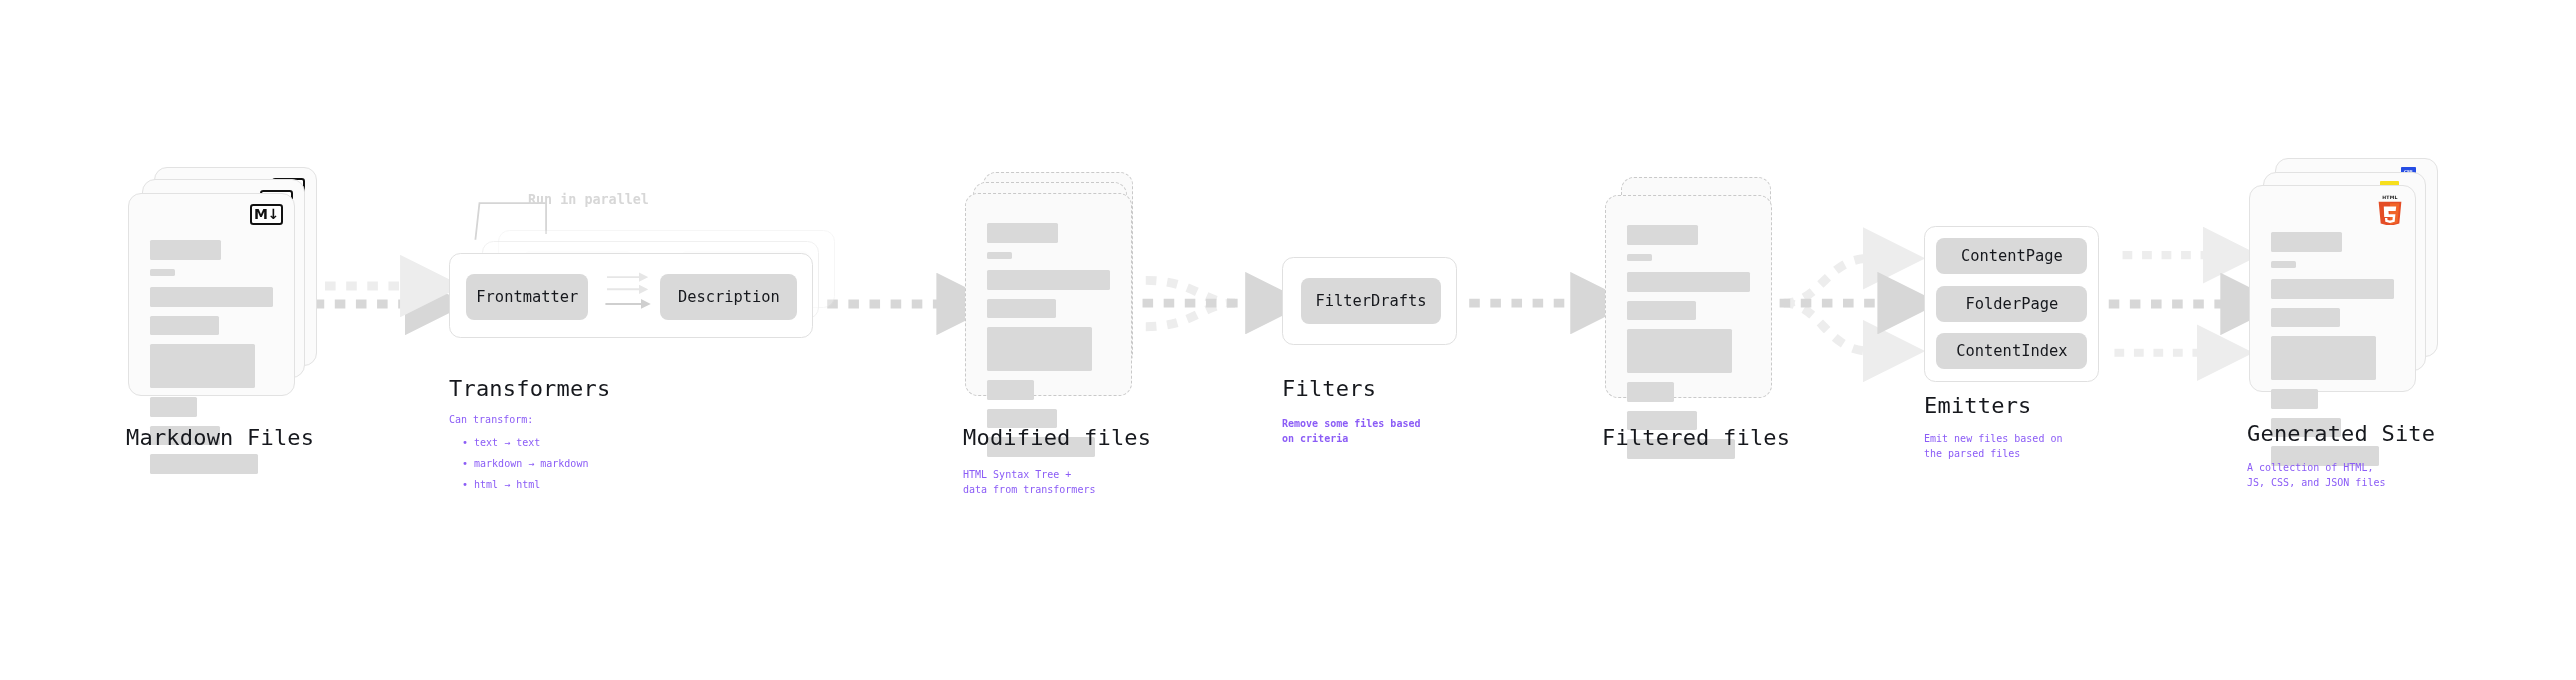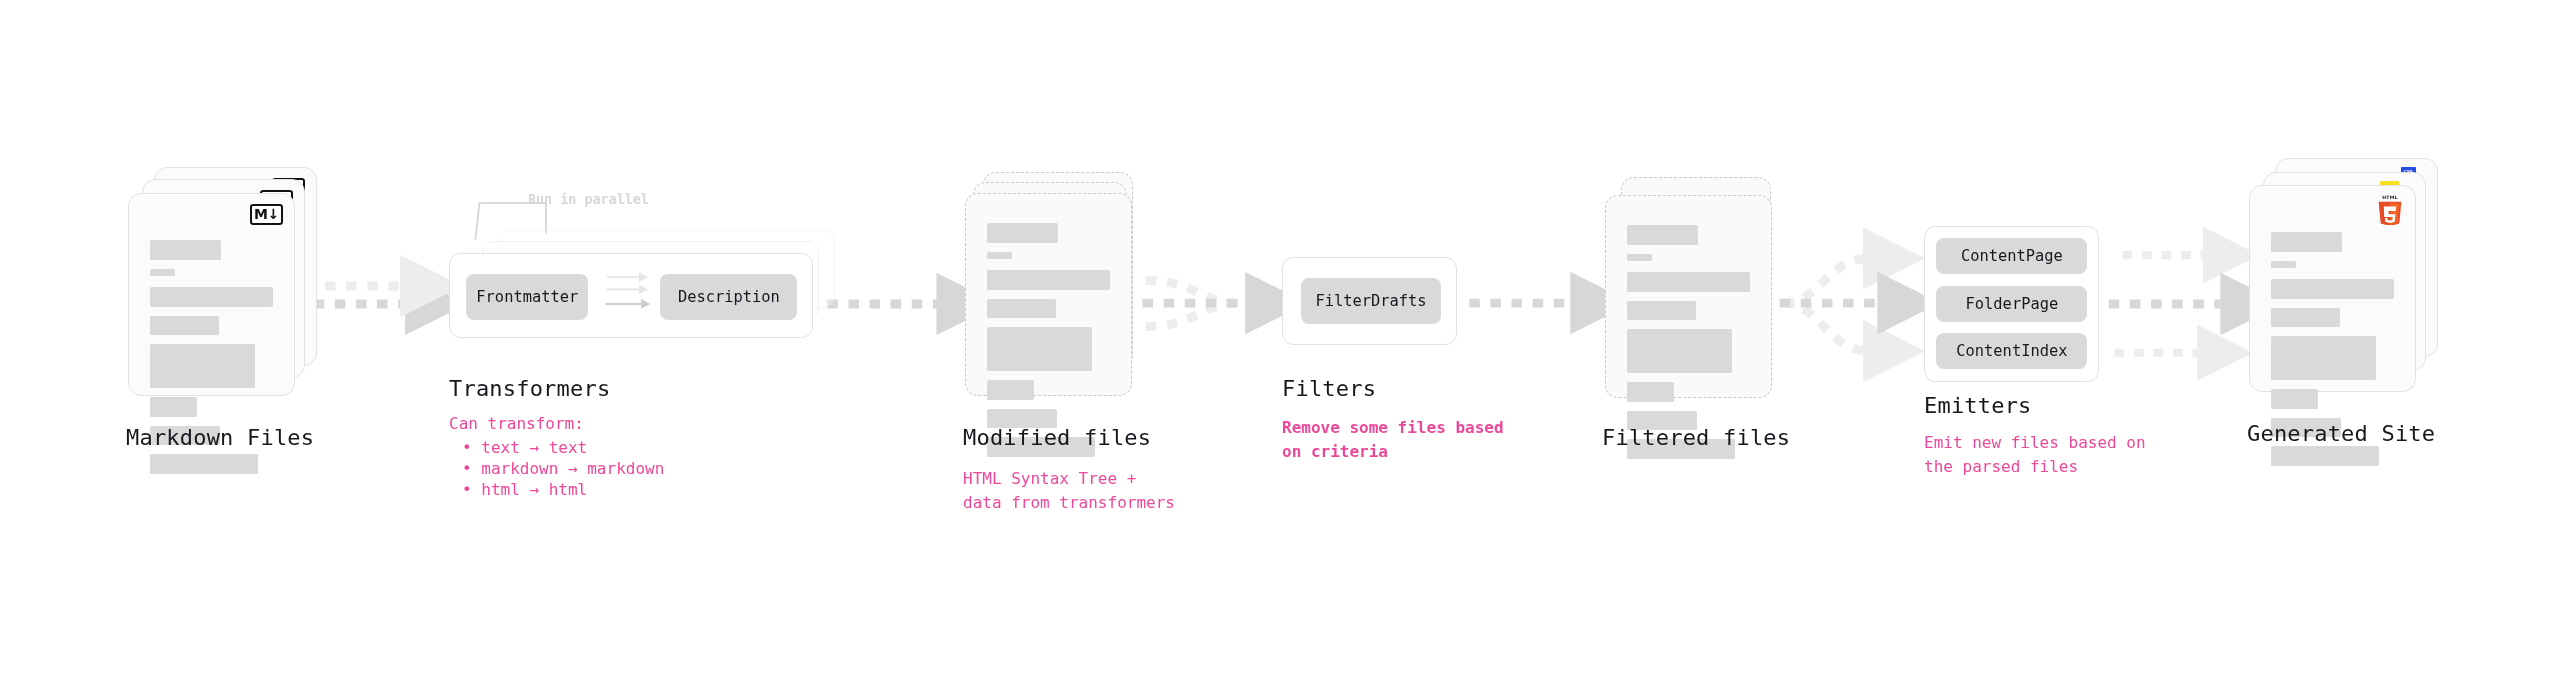--- a/index.html
+++ b/index.html
@@ -120,23 +120,23 @@
   
   .caption-title {
     position: absolute;
     font-size: 22px;
     color: #16181d;
     white-space: nowrap;
     letter-spacing: 0.2px;
   }
   .caption-sub {
     position: absolute;
-    font-size: 16px;
+    font-size: 10px;
     line-height: 1.52;
-    color: #ec4899;
+    color: #8b5cf6;
     white-space: pre;
   }
   .caption-sub.list { line-height: 1.58; }
 
   .parallel-label {
     position: absolute;
     font-size: 13.4px;
     color: #d7d7d7;
     white-space: nowrap;
   }
@@ -333,15 +333,17 @@
         <div class="ln w100"></div>
         <div class="ln w56"></div>
         <div class="ln w85"></div>
         <div class="ln w38"></div>
         <div class="ln w57"></div>
         <div class="ln w88"></div>
       </div>
     </div>
   </div>
   <div class="caption-title" style="left:2247px; top:421px;">Generated Site</div>
+  <div class="caption-sub" style="left:2247px; top:460px;">A collection of HTML,
+JS, CSS, and JSON files</div>
 
 </div>
 
 
 </body></html>

